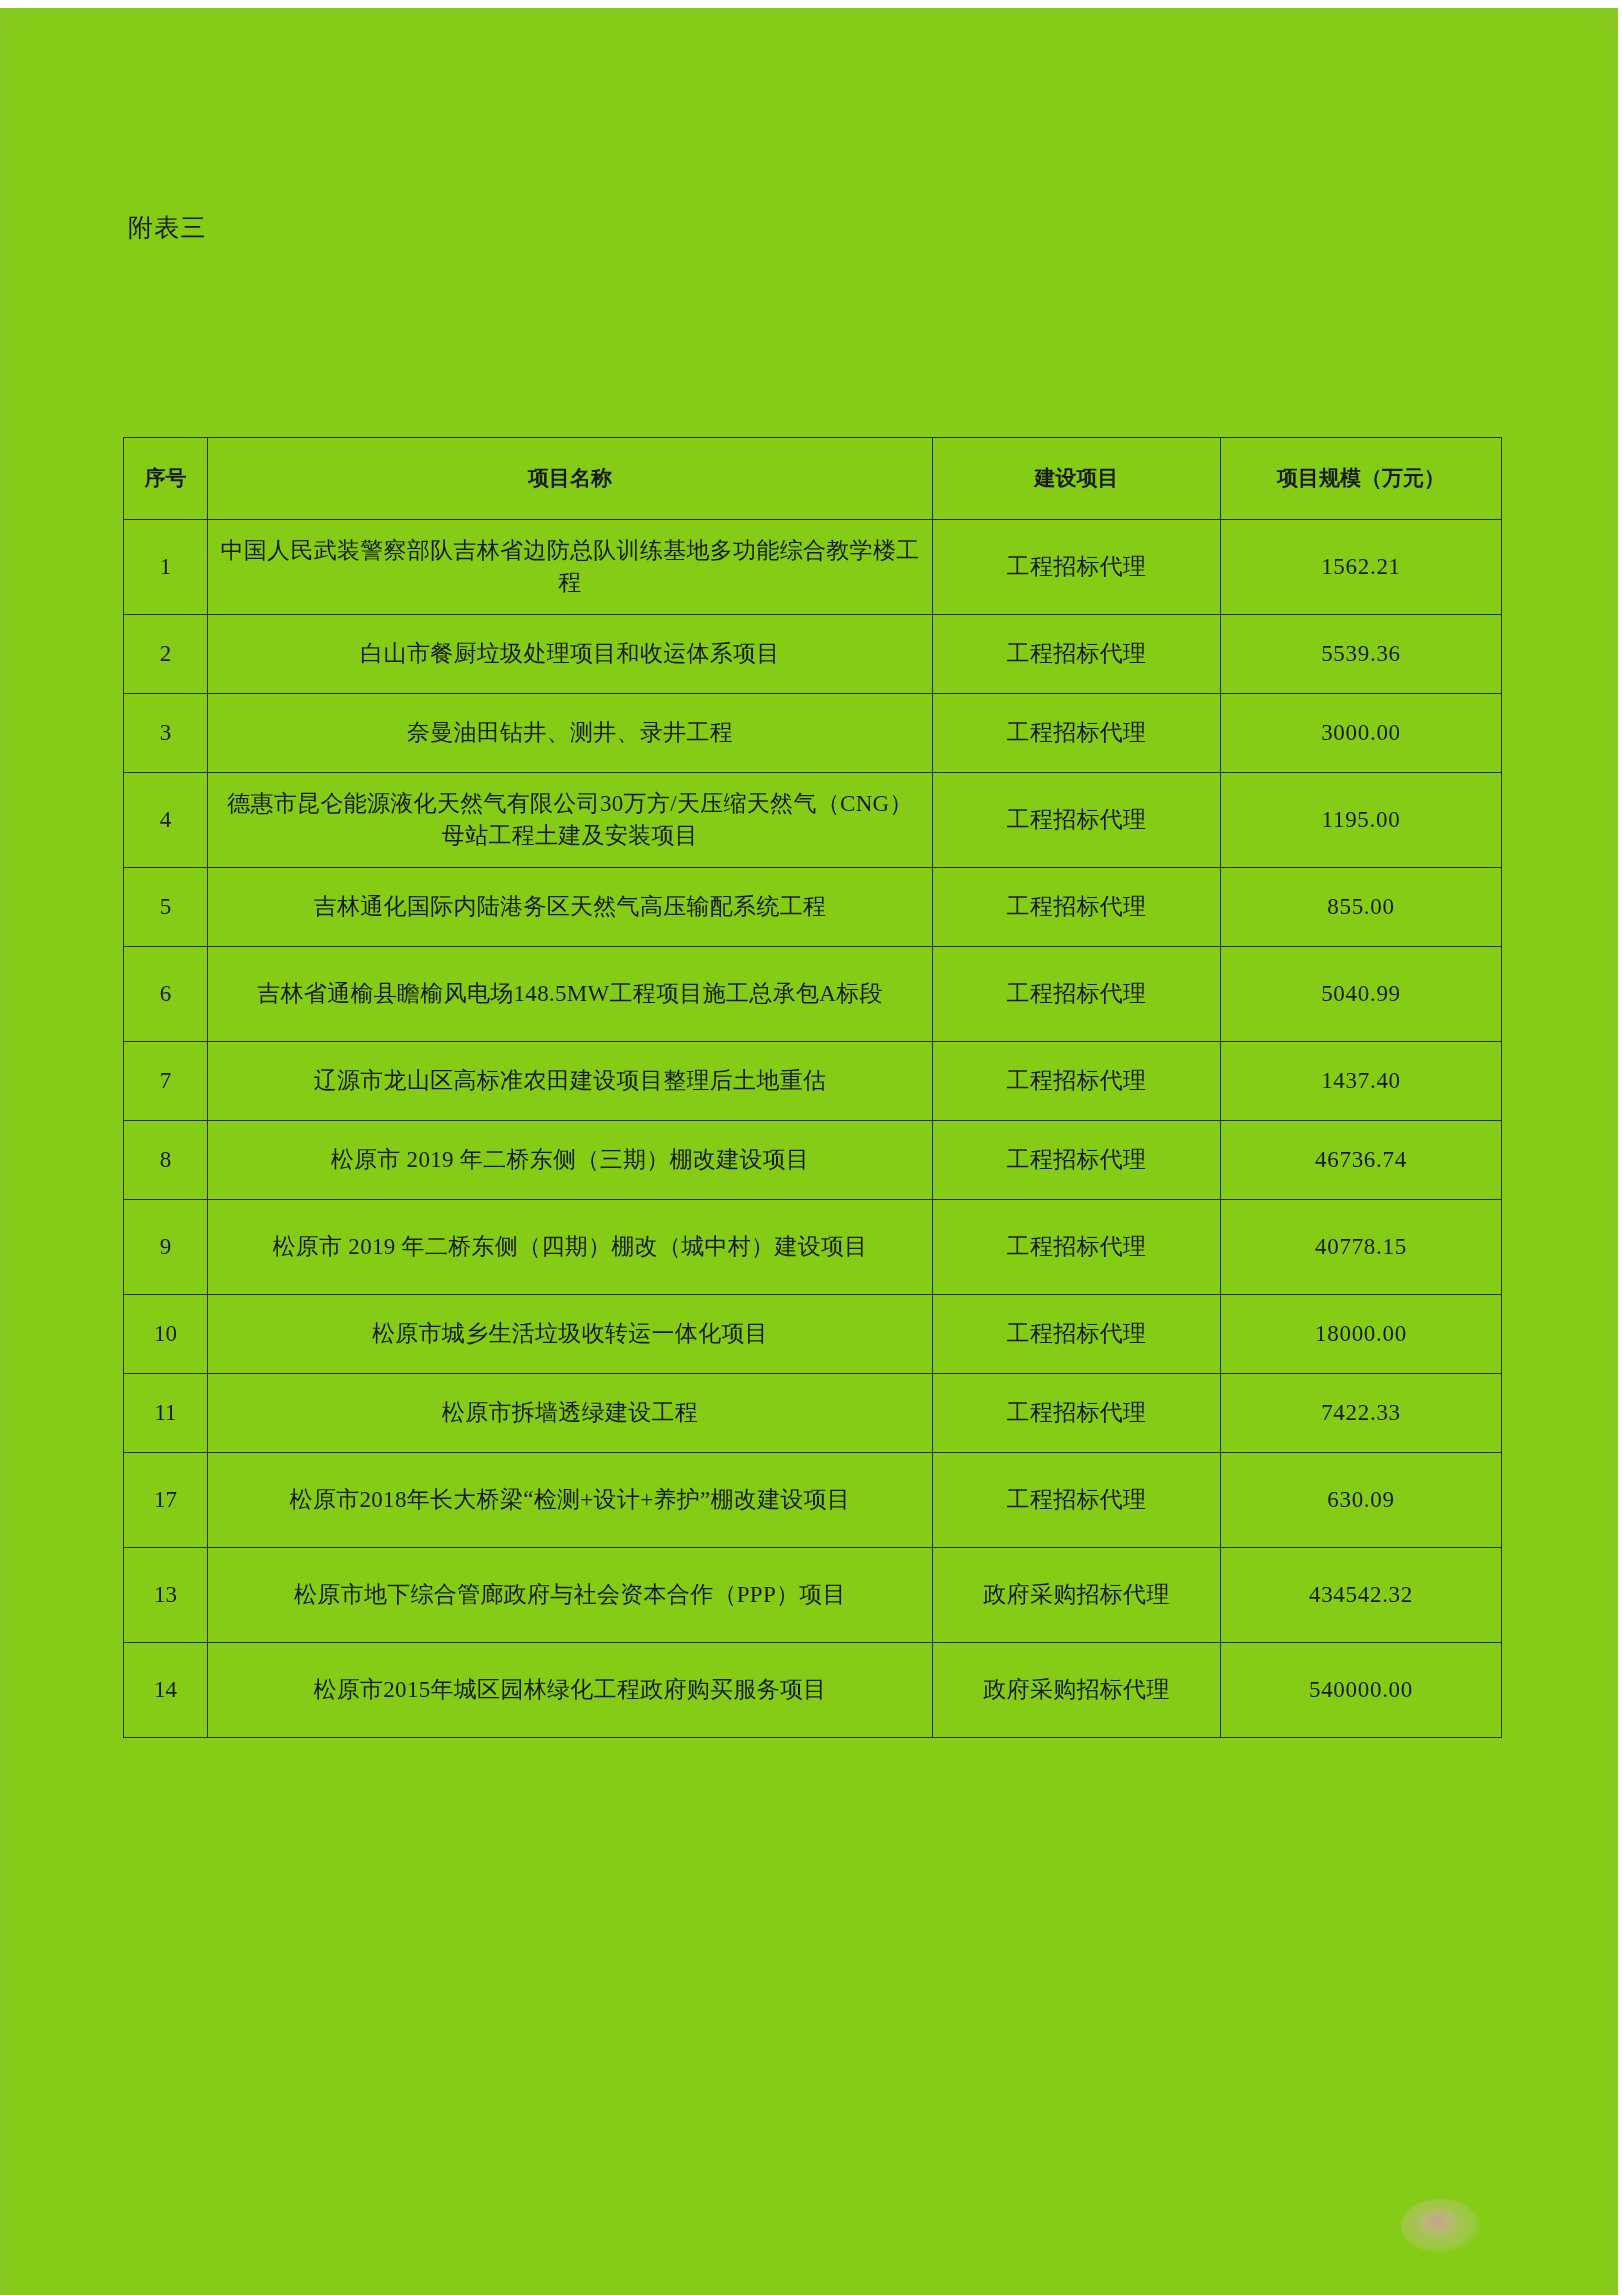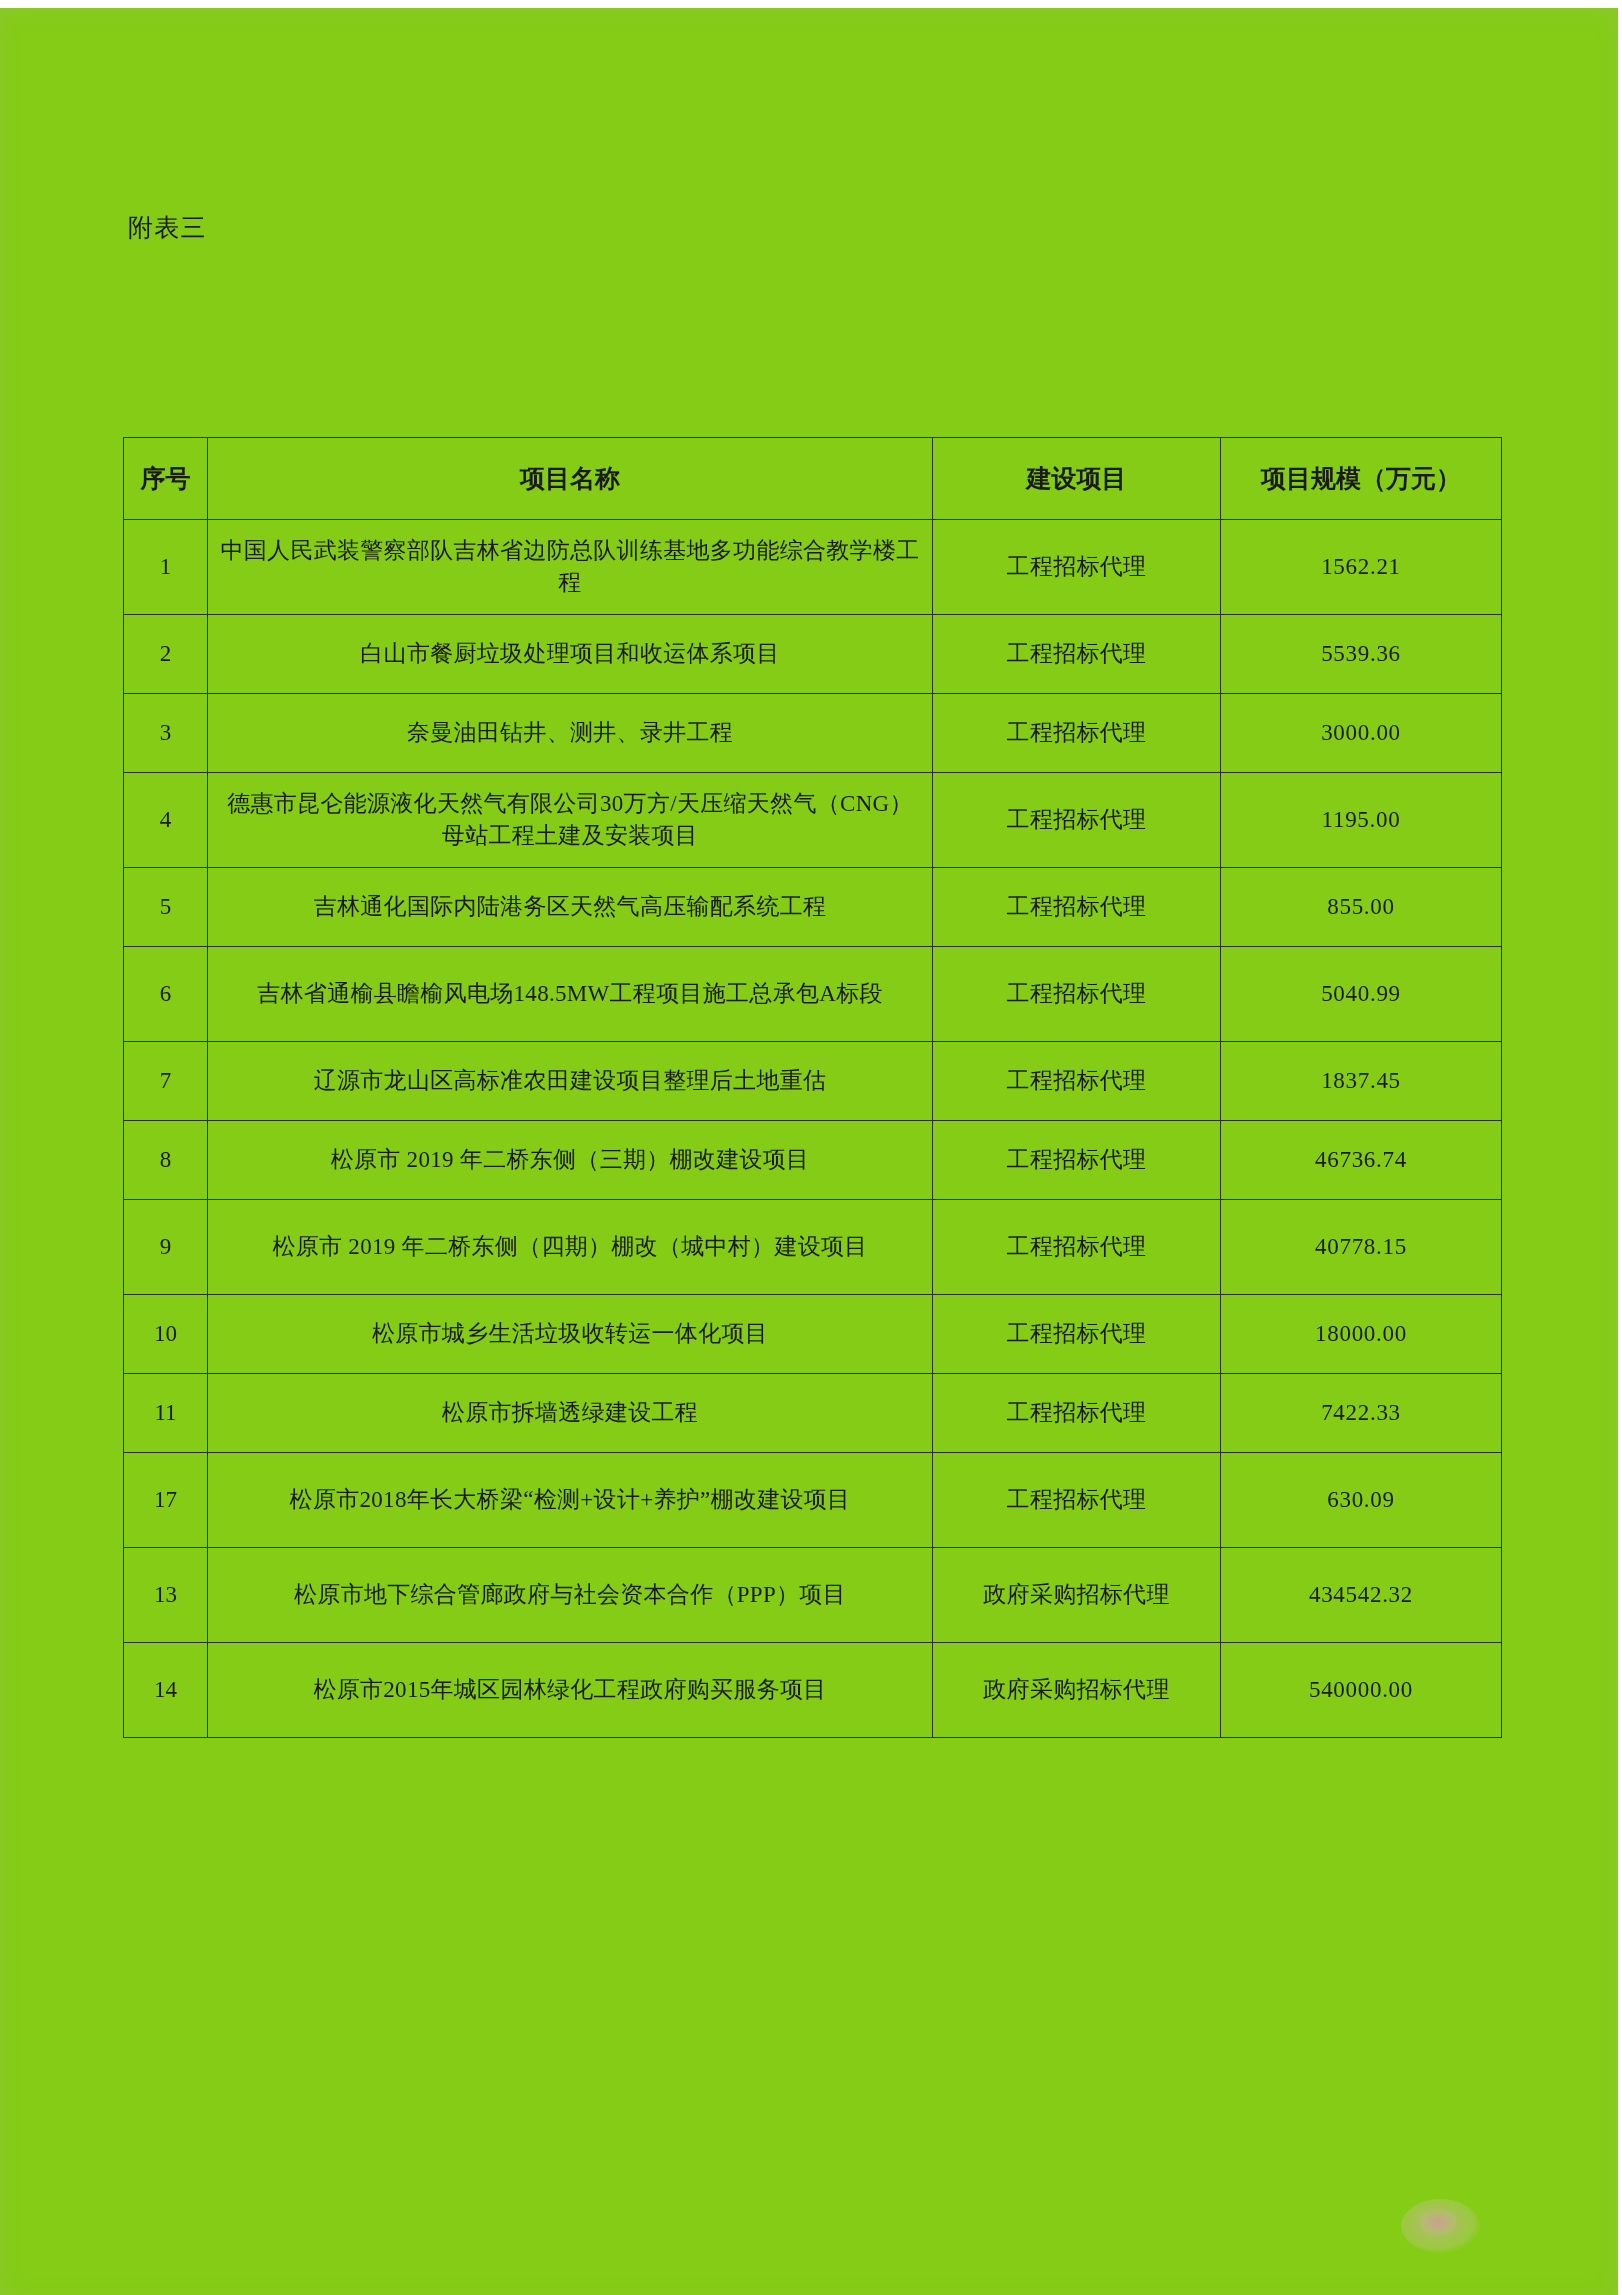--- a/index.html
+++ b/index.html
@@ -63,21 +63,21 @@
   table.perf th, table.perf td {
     border: 1.3px solid #2c2c2c;
     padding: 6.5px 7.9px;
     vertical-align: middle;
     text-align: center;
     font-size: 23px;
     line-height: 1.4;
   }
   table.perf th {
     font-weight: bold;
-    font-size: 25px;
+    font-size: 21px;
     height: 68px;
   }
   col.c-idx { width: 84px; }
   col.c-name { width: 725px; }
   col.c-type { width: 288px; }
   col.c-scale { width: 281px; }
 
   td.idx { font-size: 22px; }
   td.name {
     text-align: center;
@@ -169,21 +169,21 @@
       <tr class="row tall">
         <td class="idx">6</td>
         <td class="name">吉林省通榆县瞻榆风电场148.5MW工程项目施工总承包A标段</td>
         <td class="type">工程招标代理</td>
         <td class="scale">5040.99</td>
       </tr>
       <tr class="row">
         <td class="idx">7</td>
         <td class="name">辽源市龙山区高标准农田建设项目整理后土地重估</td>
         <td class="type">工程招标代理</td>
-        <td class="scale">1837.45</td>
+        <td class="scale">1437.40</td>
       </tr>
       <tr class="row">
         <td class="idx">8</td>
         <td class="name">松原市 2019 年二桥东侧（三期）棚改建设项目</td>
         <td class="type">工程招标代理</td>
         <td class="scale">46736.74</td>
       </tr>
       <tr class="row tall">
         <td class="idx">9</td>
         <td class="name">松原市 2019 年二桥东侧（四期）棚改（城中村）建设项目</td>

